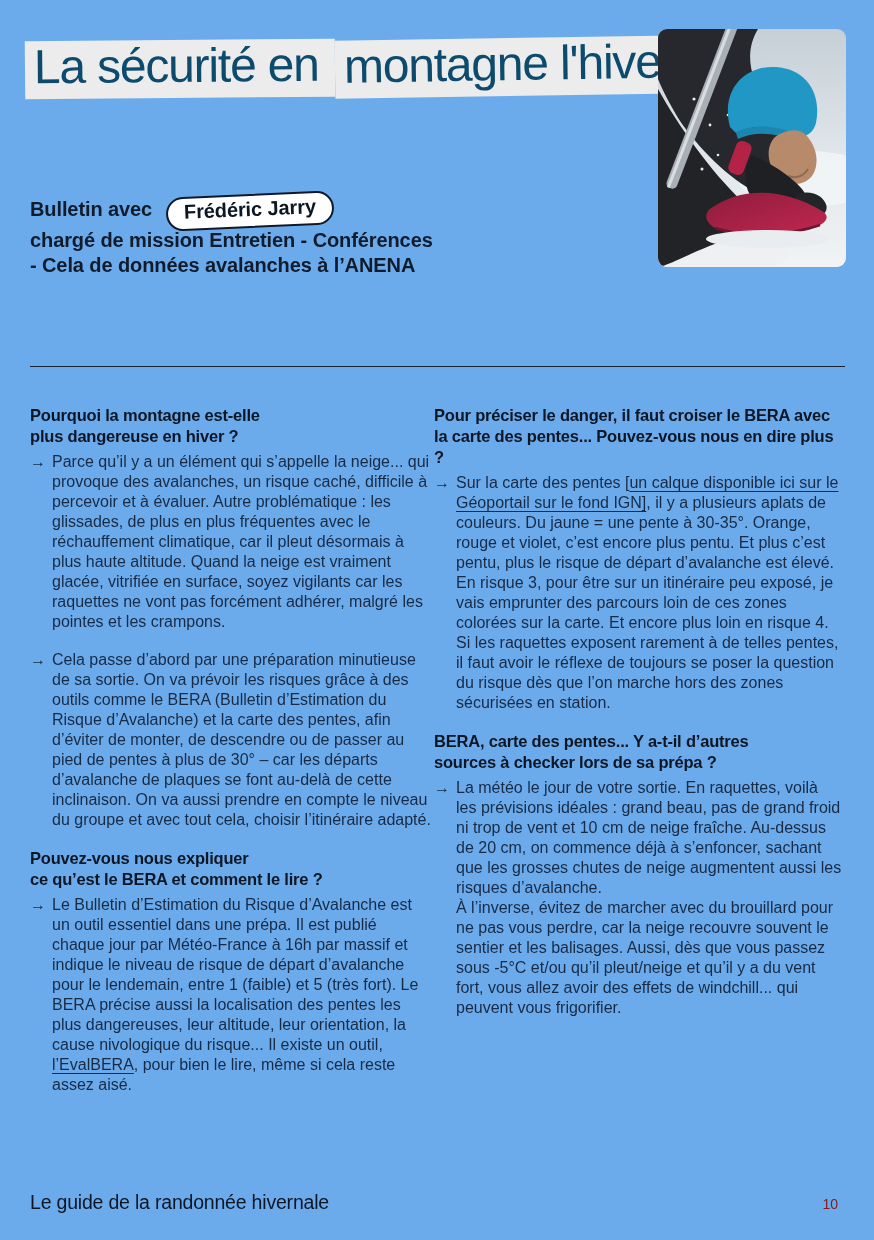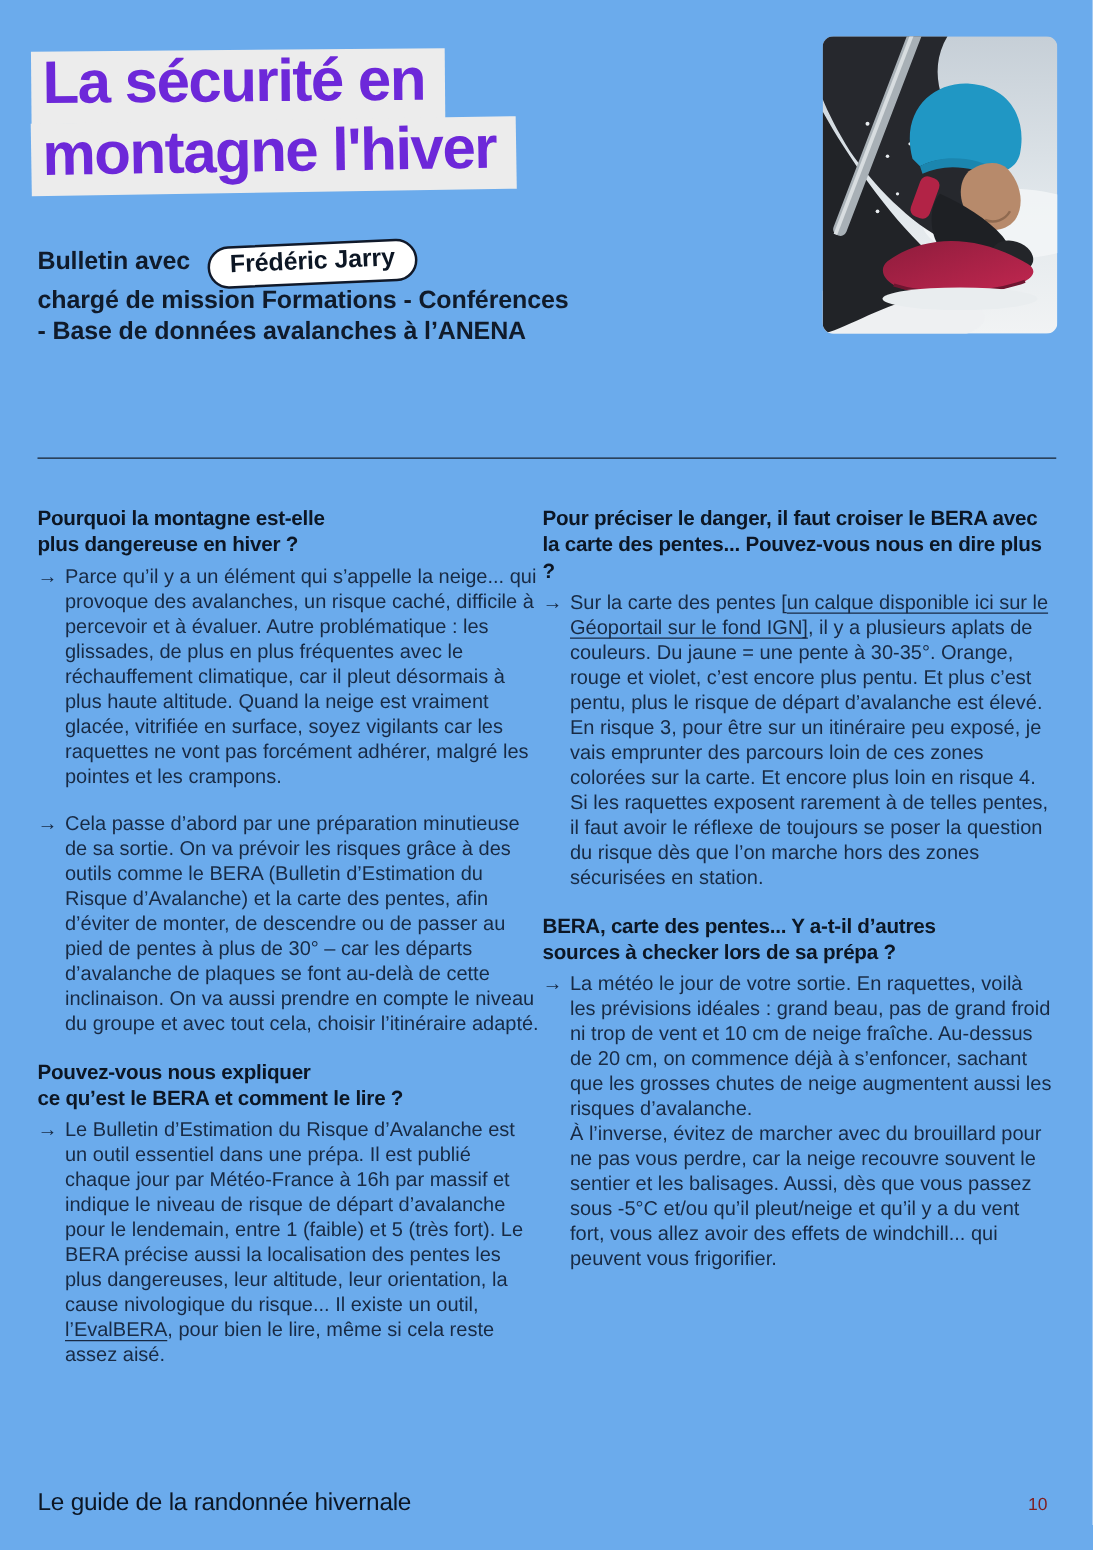--- a/index.html
+++ b/index.html
@@ -1,22 +1,22 @@
 <!DOCTYPE html>
 <html lang="fr"><head>
 <meta charset="utf-8">
 <style>
   html,body{margin:0;padding:0;}
   body{width:874px;height:1240px;font-family:"Liberation Sans","DejaVu Sans",sans-serif;}
   .page{position:relative;width:874px;height:1240px;background:#6BABEC;overflow:hidden;}
 
   
-  .title{position:absolute;left:25px;top:40px;margin:0;display:flex;flex-direction:column;
-         align-items:flex-start;font-size:48px;line-height:1;font-weight:700;
-         letter-spacing:-1.2px;color:#6d28d9;}
+  .title{position:absolute;left:25px;top:40px;margin:0;display:flex;flex-direction:row;
+         align-items:flex-start;font-size:48px;line-height:1;font-weight:400;
+         letter-spacing:-1.2px;color:#0c4a6e;}
   .hl{display:inline-block;background:#ECECEC;padding:2px 16px 8px 9px;}
   .hl.l1{transform:rotate(-0.5deg);}
   .hl.l2{transform:rotate(-0.9deg);margin-top:-2px;}
 
   .photo{position:absolute;left:658px;top:29px;width:188px;height:238px;border-radius:9px;
          overflow:hidden;}
   .photo svg{display:block;}
 
   .intro{position:absolute;left:30px;top:194px;margin:0;font-size:20px;font-weight:700;
          line-height:25px;color:#101B2B;letter-spacing:-0.1px;}
@@ -52,22 +52,22 @@
 
   <header>
     <h1 class="title">
       <span class="hl l1">La sécurité en</span>
       <span class="hl l2">montagne l'hiver</span>
     </h1>
 
     <p class="intro">
       <span>Bulletin avec</span>
       <span class="pill">Frédéric Jarry</span><br>
-      <span>chargé de mission Formations - Conférences</span><br>
-      <span>- Base de données avalanches à l’ANENA</span>
+      <span>chargé de mission Entretien - Conférences</span><br>
+      <span>- Cela de données avalanches à l’ANENA</span>
     </p>
 
     <div class="photo">
       <svg width="188" height="238" viewBox="0 0 188 238">
         <defs>
           <linearGradient id="snowbg" x1="0" y1="0" x2="0" y2="1">
             <stop offset="0" stop-color="#C6CFD7"></stop>
             <stop offset="0.55" stop-color="#E1E7EB"></stop>
             <stop offset="1" stop-color="#F1F3F4"></stop>
           </linearGradient>

